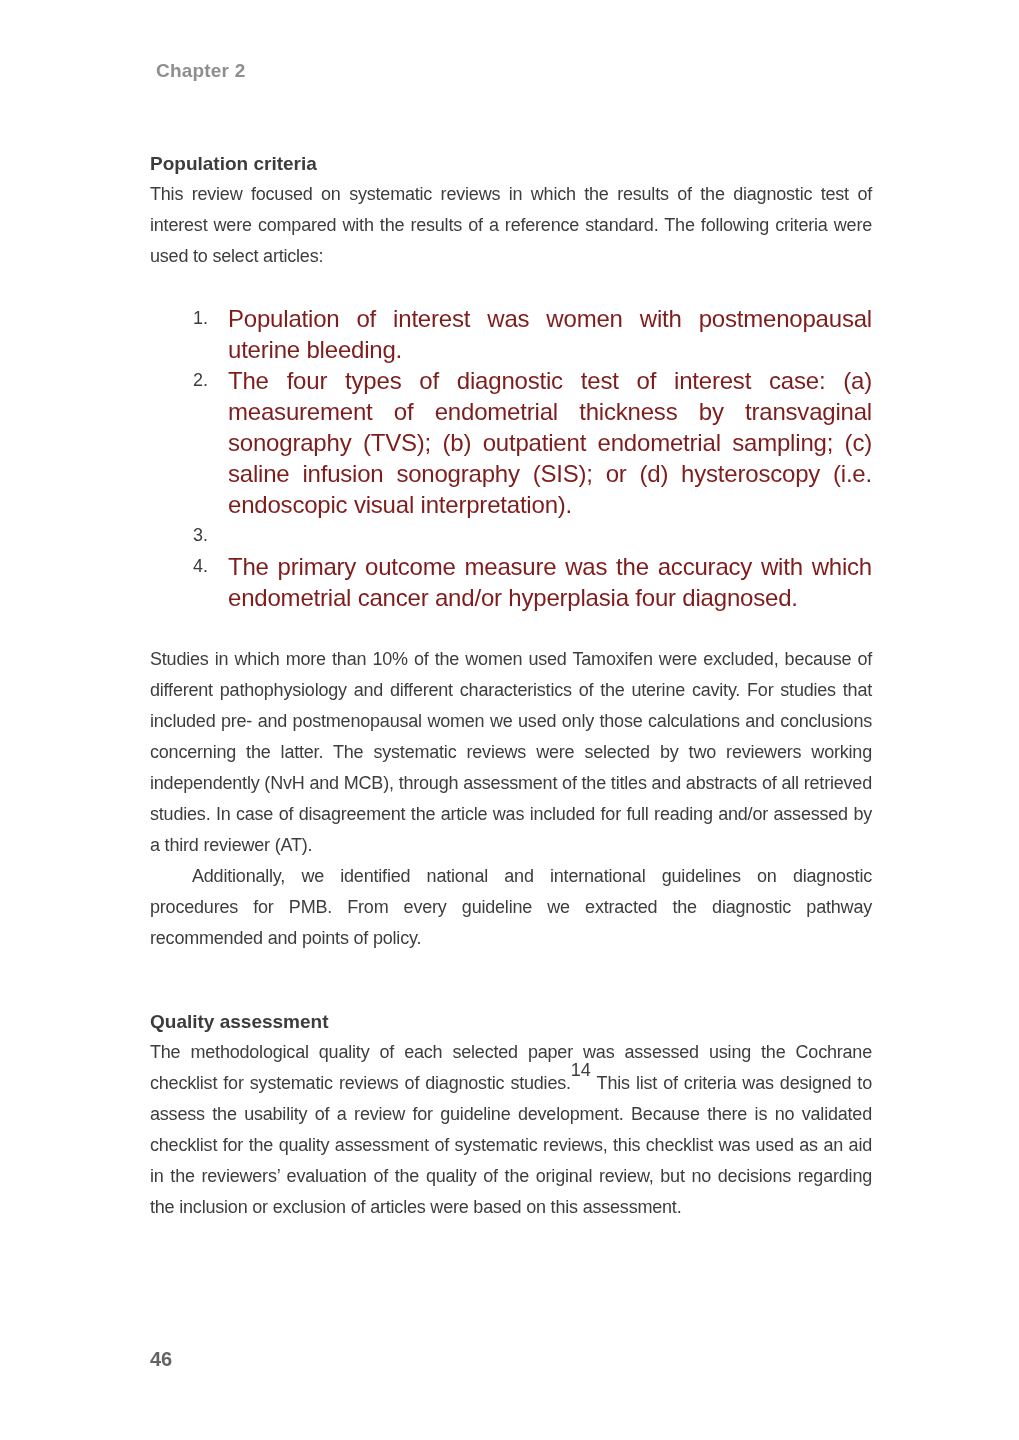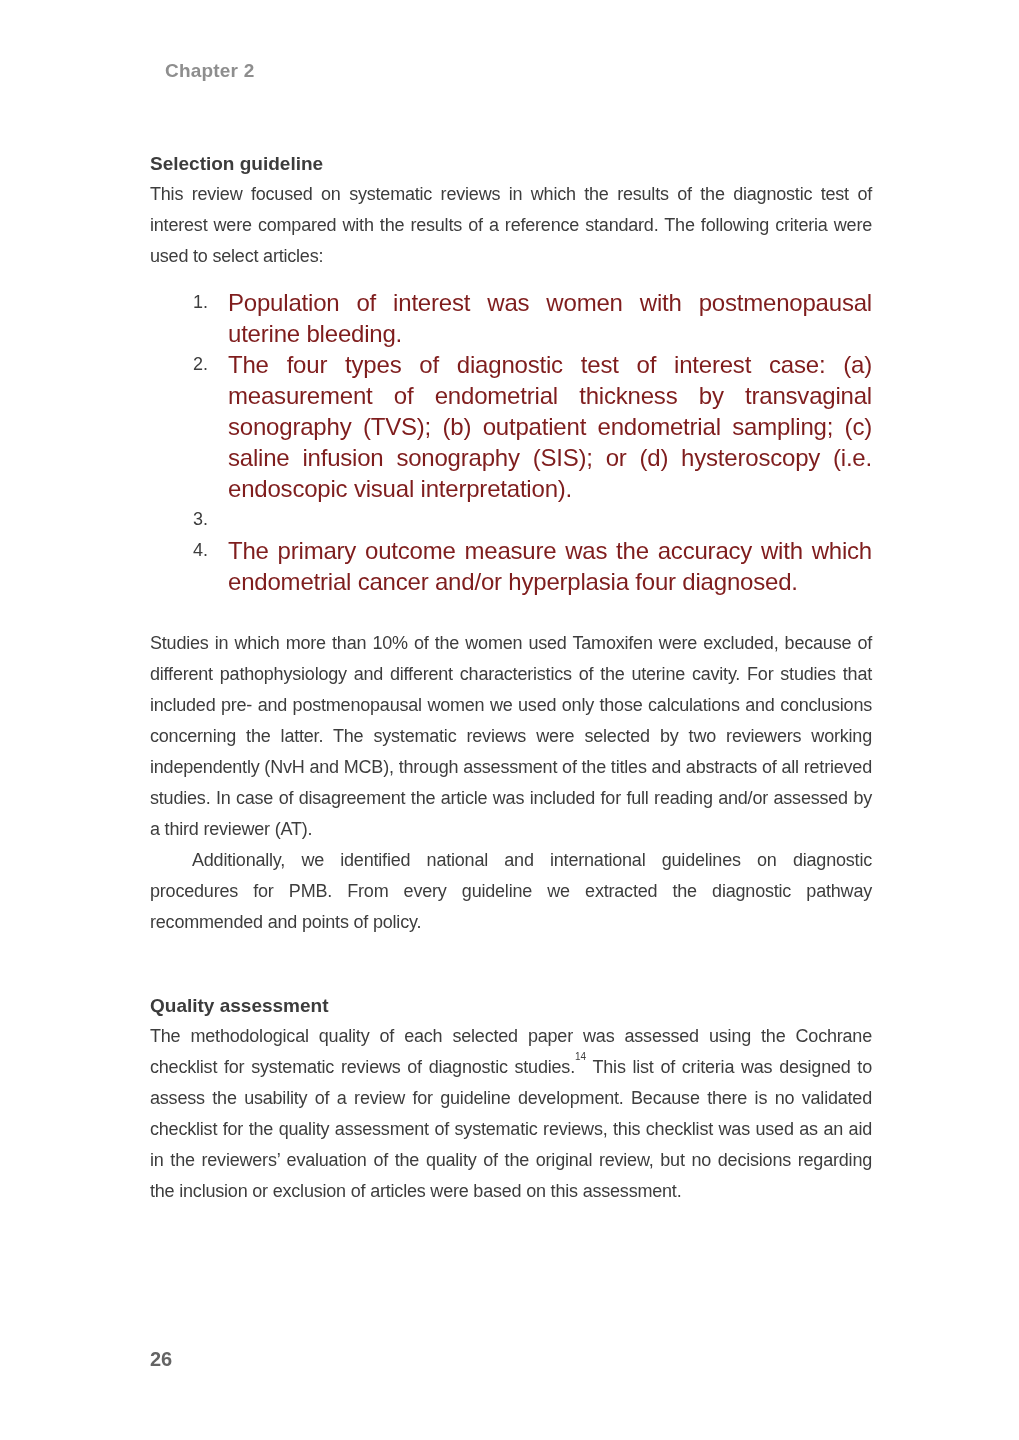--- a/index.html
+++ b/index.html
@@ -12,21 +12,21 @@
     width: 1019px;
     height: 1440px;
     background: #ffffff;
     font-family: "Liberation Sans", sans-serif;
     color: #3d3d3d;
     overflow: hidden;
   }
   .chapter-label {
     position: absolute;
     top: 60px;
-    left: 165px;
+    left: 156px;
     font-size: 19px;
     font-weight: bold;
     color: #8e8e8e;
     letter-spacing: 0.2px;
   }
   .content {
     position: absolute;
     top: 148px;
     left: 150px;
     width: 722px;
@@ -40,21 +40,21 @@
   }
   .body-text {
     font-size: 18px;
     line-height: 31px;
     letter-spacing: -0.2px;
     text-align: justify;
     margin: 0;
     color: #3d3d3d;
   }
   .intro-paragraph {
-    margin-bottom: 15px;
+    margin-bottom: 31px;
   }
   .criteria-list {
     margin: 0 0 31px 0;
   }
   .list-item {
     display: flex;
     padding-left: 43px;
   }
   .list-item .num {
     flex: none;
@@ -71,21 +71,21 @@
     text-align: justify;
     color: #7f1d1d;
   }
   .p-guidelines {
     text-indent: 42px;
   }
   .quality-heading {
     margin-top: 52px;
   }
   sup.footnote-ref {
-    font-size: 10px;
+    font-size: 18px;
     line-height: 0;
     position: relative;
     top: -6px;
     letter-spacing: 0;
   }
   .page-number {
     position: absolute;
     left: 150px;
     top: 1348px;
     font-size: 20px;
@@ -95,21 +95,21 @@
 </style>
 </head>
 <body>
 
 <div class="page">
 
   <div class="chapter-label">Chapter 2</div>
 
   <div class="content">
 
-    <h2 class="section-heading">Selection guideline</h2>
+    <h2 class="section-heading">Population criteria</h2>
 
     <p class="body-text intro-paragraph">This review focused on systematic reviews in which the results of the diagnostic test of interest were compared with the results of a reference standard. The following criteria were used to select articles:</p>
 
     <div class="criteria-list">
 
       <div class="list-item">
         <span class="num">1.</span>
         <span class="item-text">Population of interest was women with postmenopausal uterine bleeding.</span>
       </div>
 
@@ -132,15 +132,15 @@
     <p class="body-text">Studies in which more than 10% of the women used Tamoxifen were excluded, because of different pathophysiology and different characteristics of the uterine cavity. For studies that included pre- and postmenopausal women we used only those calculations and conclusions concerning the latter. The systematic reviews were selected by two reviewers working independently (NvH and MCB), through assessment of the titles and abstracts of all retrieved studies. In case of disagreement the article was included for full reading and/or assessed by a third reviewer (AT).</p>
 
     <p class="body-text p-guidelines">Additionally, we identified national and international guidelines on diagnostic procedures for PMB. From every guideline we extracted the diagnostic pathway recommended and points of policy.</p>
 
     <h2 class="section-heading quality-heading">Quality assessment</h2>
 
     <p class="body-text"><span>The methodological quality of each selected paper was assessed using the Cochrane checklist for systematic reviews of diagnostic studies.</span><sup class="footnote-ref">14</sup><span> This list of criteria was designed to assess the usability of a review for guideline development. Because there is no validated checklist for the quality assessment of systematic reviews, this checklist was used as an aid in the reviewers’ evaluation of the quality of the original review, but no decisions regarding the inclusion or exclusion of articles were based on this assessment.</span></p>
 
   </div>
 
-  <div class="page-number">26</div>
+  <div class="page-number">46</div>
 
 </div>
 
 </body></html>

